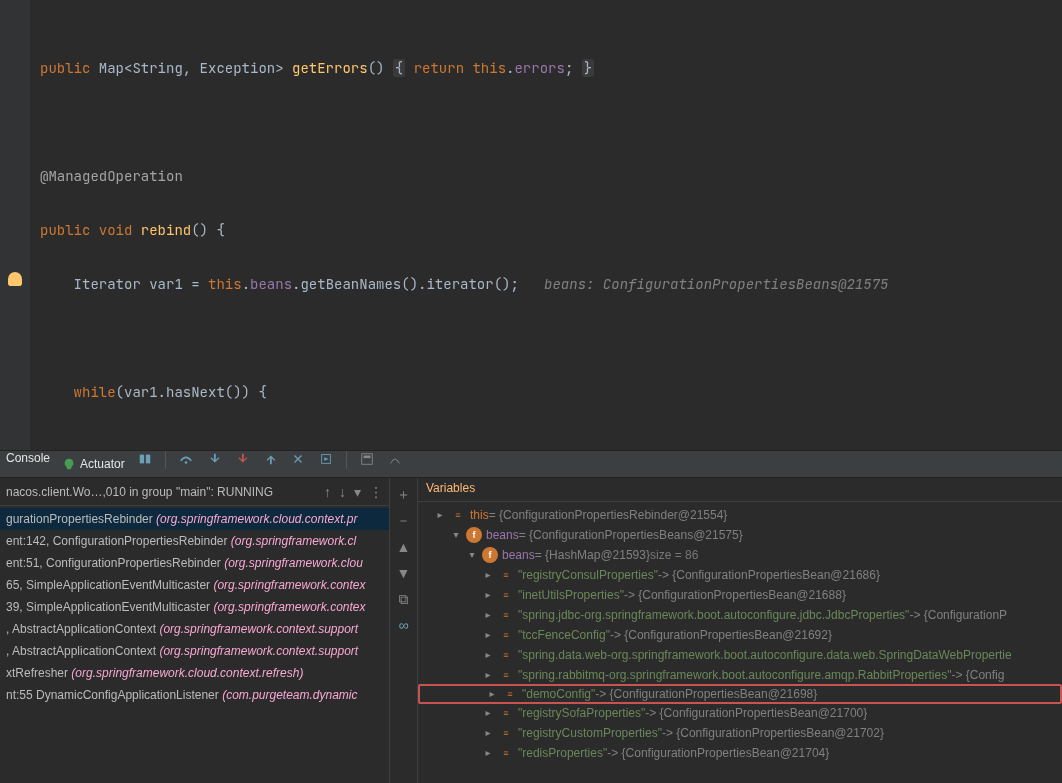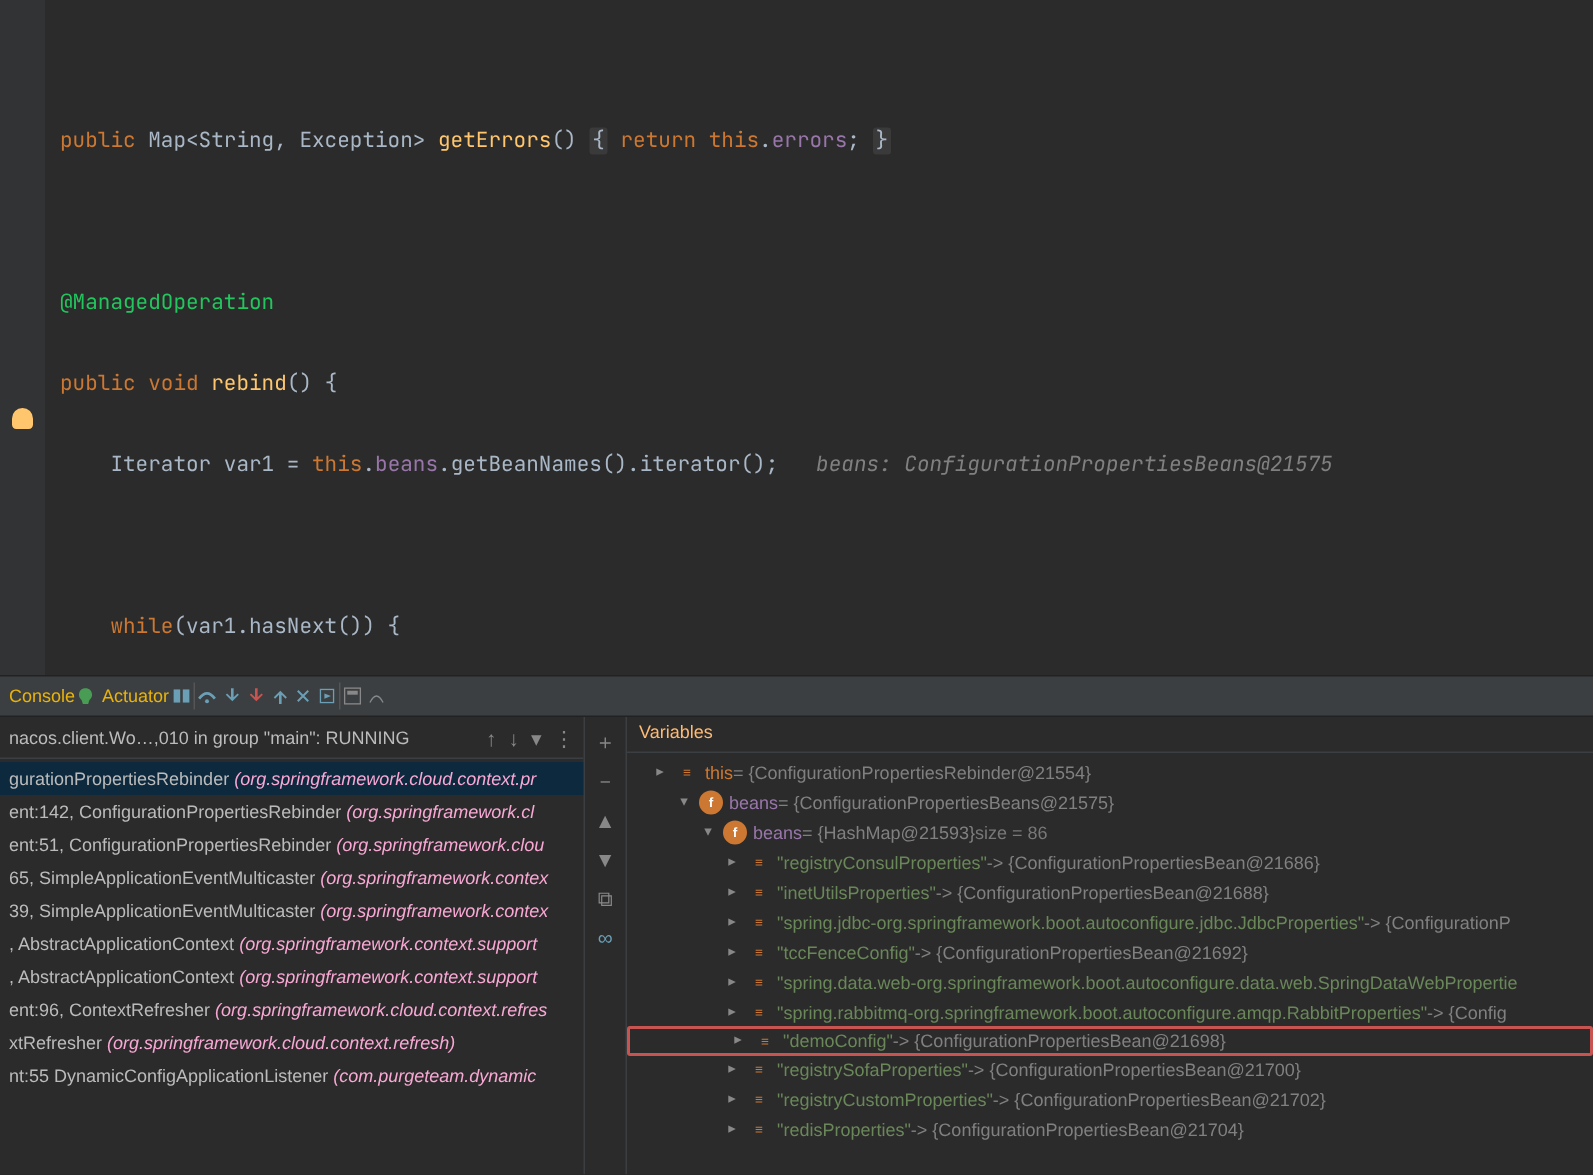--- a/index.html
+++ b/index.html
@@ -29,42 +29,40 @@
     left: 8px;
     top: 272px;
     width: 14px; height: 14px;
     background: #ffc66d;
     border-radius: 50% 50% 20% 20%;
   }
   .code {
     padding: 28px 0 0 40px;
     line-height: 27px;
     white-space: pre;
-    margin-top: 26px;
   }
   .code .line { display:block; height:27px; }
 
   .kw { color: #cc7832; }
   .method { color: #ffc66d; }
   .field { color: #9876aa; }
-  .annot { color: #22c55e; }
+  .annot { color: #a3a3a3; }
   .cmt { color: #808080; font-style: italic; }
   .rb { background:#3a3a3a; padding:0 2px; border-radius:2px; }
 
   .toolbar {
     background: #3c3f41;
     border-top: 1px solid #222;
     border-bottom: 1px solid #222;
     height: 28px;
     display: flex;
-    align-items: center;
     padding: 0 6px;
-    gap: 0;
+    gap: 12px;
     font-size: 12px;
-    color: #eab308;
+    color: #e5e5e5;
     font-family: "Segoe UI", sans-serif;
   }
   .toolbar .ico { width:16px; height:16px; display:inline-flex; align-items:center; justify-content:center; }
   .toolbar .sep { width:1px; height:18px; background:#555; }
   .toolbar svg { width:14px; height:14px; }
 
   .bottom {
     display: flex;
     height: 305px;
     background: #2b2b2b;
@@ -237,21 +235,20 @@
       <span class="arrow">⋮</span>
     </div>
     <div class="frames-list">
         <div class="frame-row sel"><span>gurationPropertiesRebinder</span><span class="pkg"> (org.springframework.cloud.context.pr</span></div>
         <div class="frame-row"><span>ent:142, ConfigurationPropertiesRebinder</span><span class="pkg"> (org.springframework.cl</span></div>
         <div class="frame-row"><span>ent:51, ConfigurationPropertiesRebinder</span><span class="pkg"> (org.springframework.clou</span></div>
         <div class="frame-row"><span>65, SimpleApplicationEventMulticaster</span><span class="pkg"> (org.springframework.contex</span></div>
         <div class="frame-row"><span>39, SimpleApplicationEventMulticaster</span><span class="pkg"> (org.springframework.contex</span></div>
         <div class="frame-row"><span>, AbstractApplicationContext</span><span class="pkg"> (org.springframework.context.support</span></div>
         <div class="frame-row"><span>, AbstractApplicationContext</span><span class="pkg"> (org.springframework.context.support</span></div>
-        <div class="frame-row"><span>ent:96, ContextRefresher</span><span class="pkg"> (org.springframework.cloud.context.refres</span></div>
         <div class="frame-row"><span>xtRefresher</span><span class="pkg"> (org.springframework.cloud.context.refresh)</span></div>
         <div class="frame-row"><span>nt:55  DynamicConfigApplicationListener</span><span class="pkg"> (com.purgeteam.dynamic</span></div>
       </div>
   </div>
 
   <div class="side-actions">
     <span class="sa">＋</span>
     <span class="sa">－</span>
     <span class="sa">▲</span>
     <span class="sa">▼</span>

